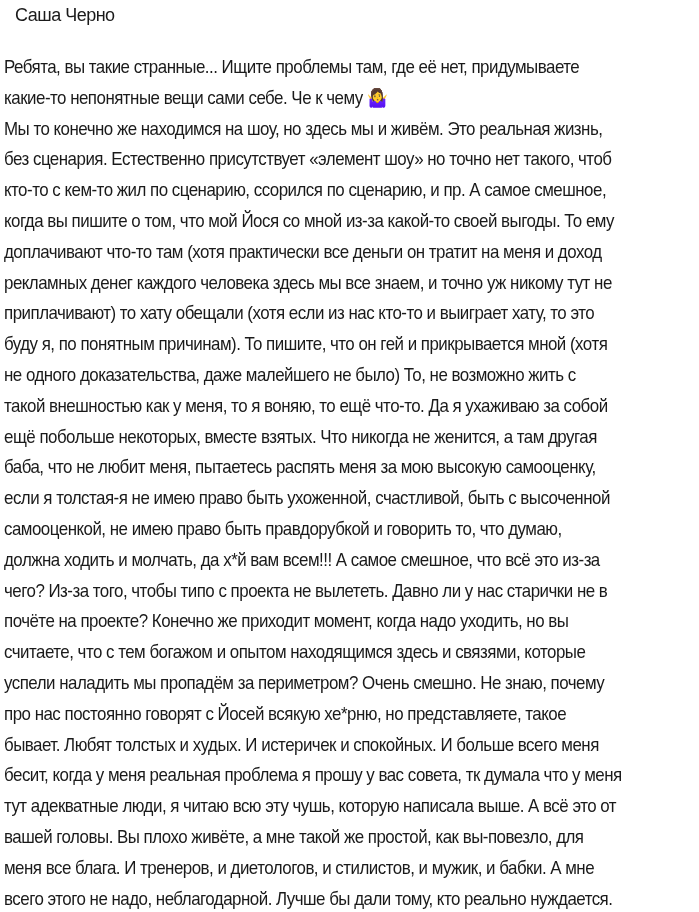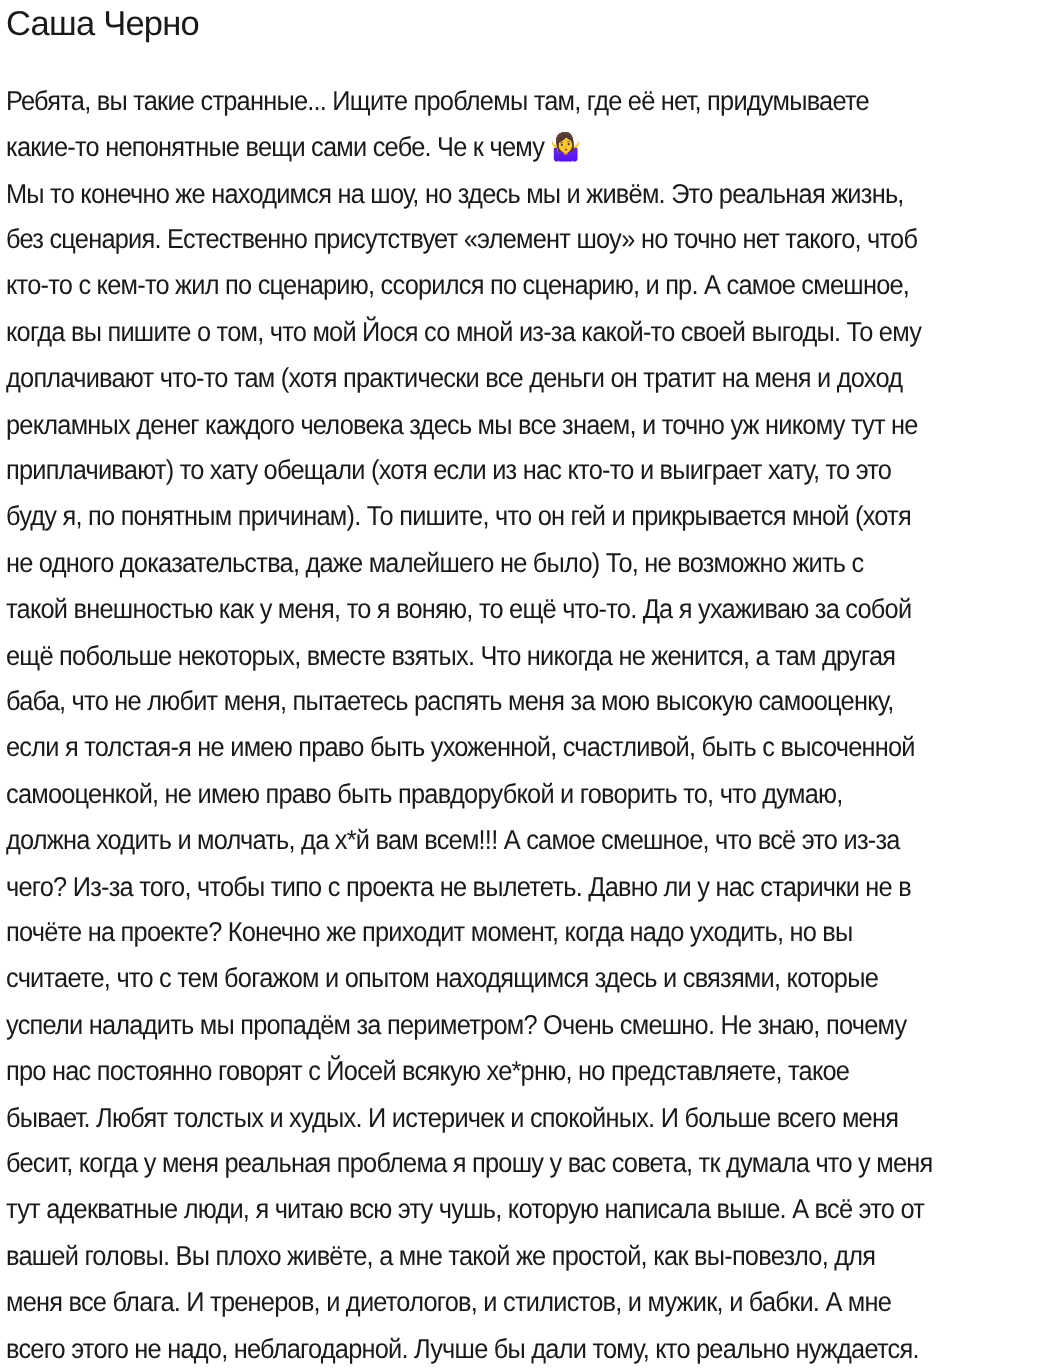--- a/index.html
+++ b/index.html
@@ -3,21 +3,21 @@
 <meta charset="utf-8">
 <style>
   html, body { margin: 0; padding: 0; background: #ffffff; }
   body {
     width: 699px; height: 912px; overflow: hidden;
     font-family: "Liberation Sans", "DejaVu Sans", sans-serif;
     color: #1a1a1a;
   }
   .wrap { padding: 2px 0 0 4px; }
   .title {
-    font-size: 23px; line-height: 26px; margin: 0 0 24px 0;
+    font-size: 18px; line-height: 26px; margin: 0 0 24px 11px;
     letter-spacing: -0.5px;
   }
   .line {
     font-size: 18.2px; line-height: 30.8px; white-space: nowrap;
     letter-spacing: -0.55px; transform: scaleX(0.93); transform-origin: left center;
   }
   .emoji { font-size: 18px; }
 </style>
 </head>
 <body>

